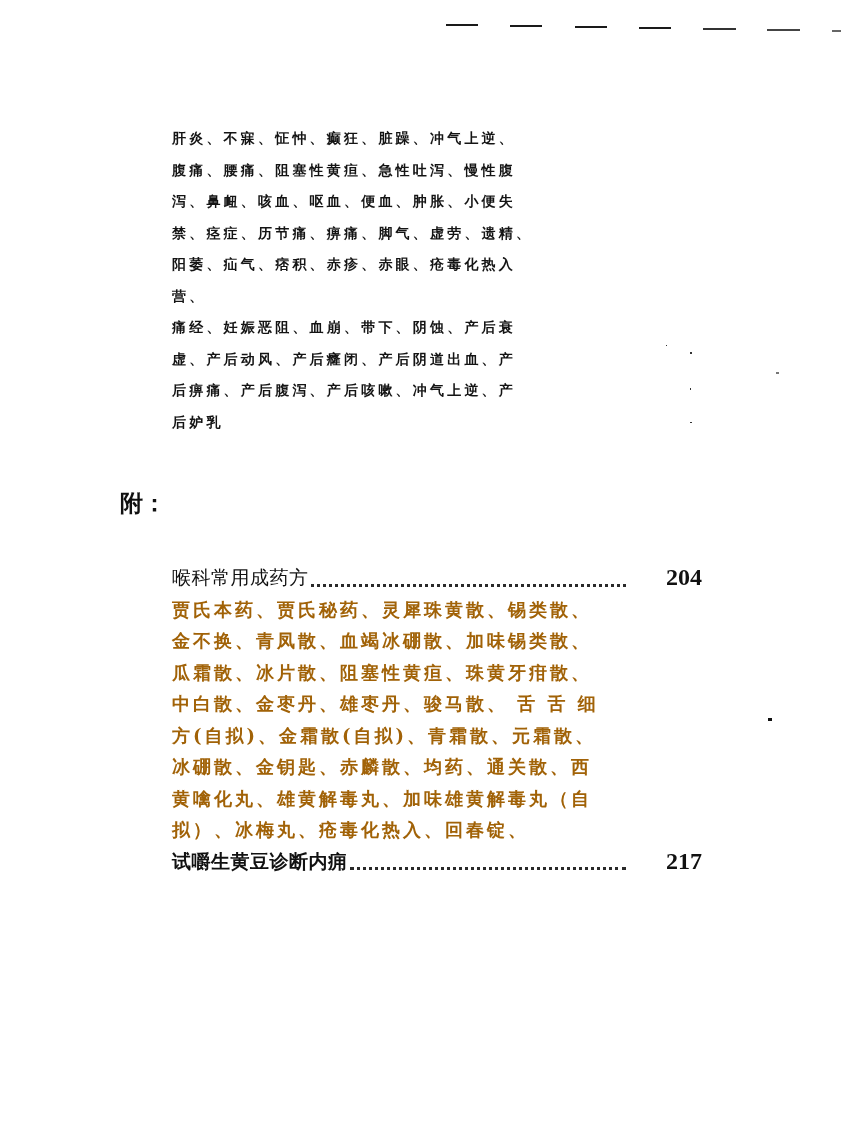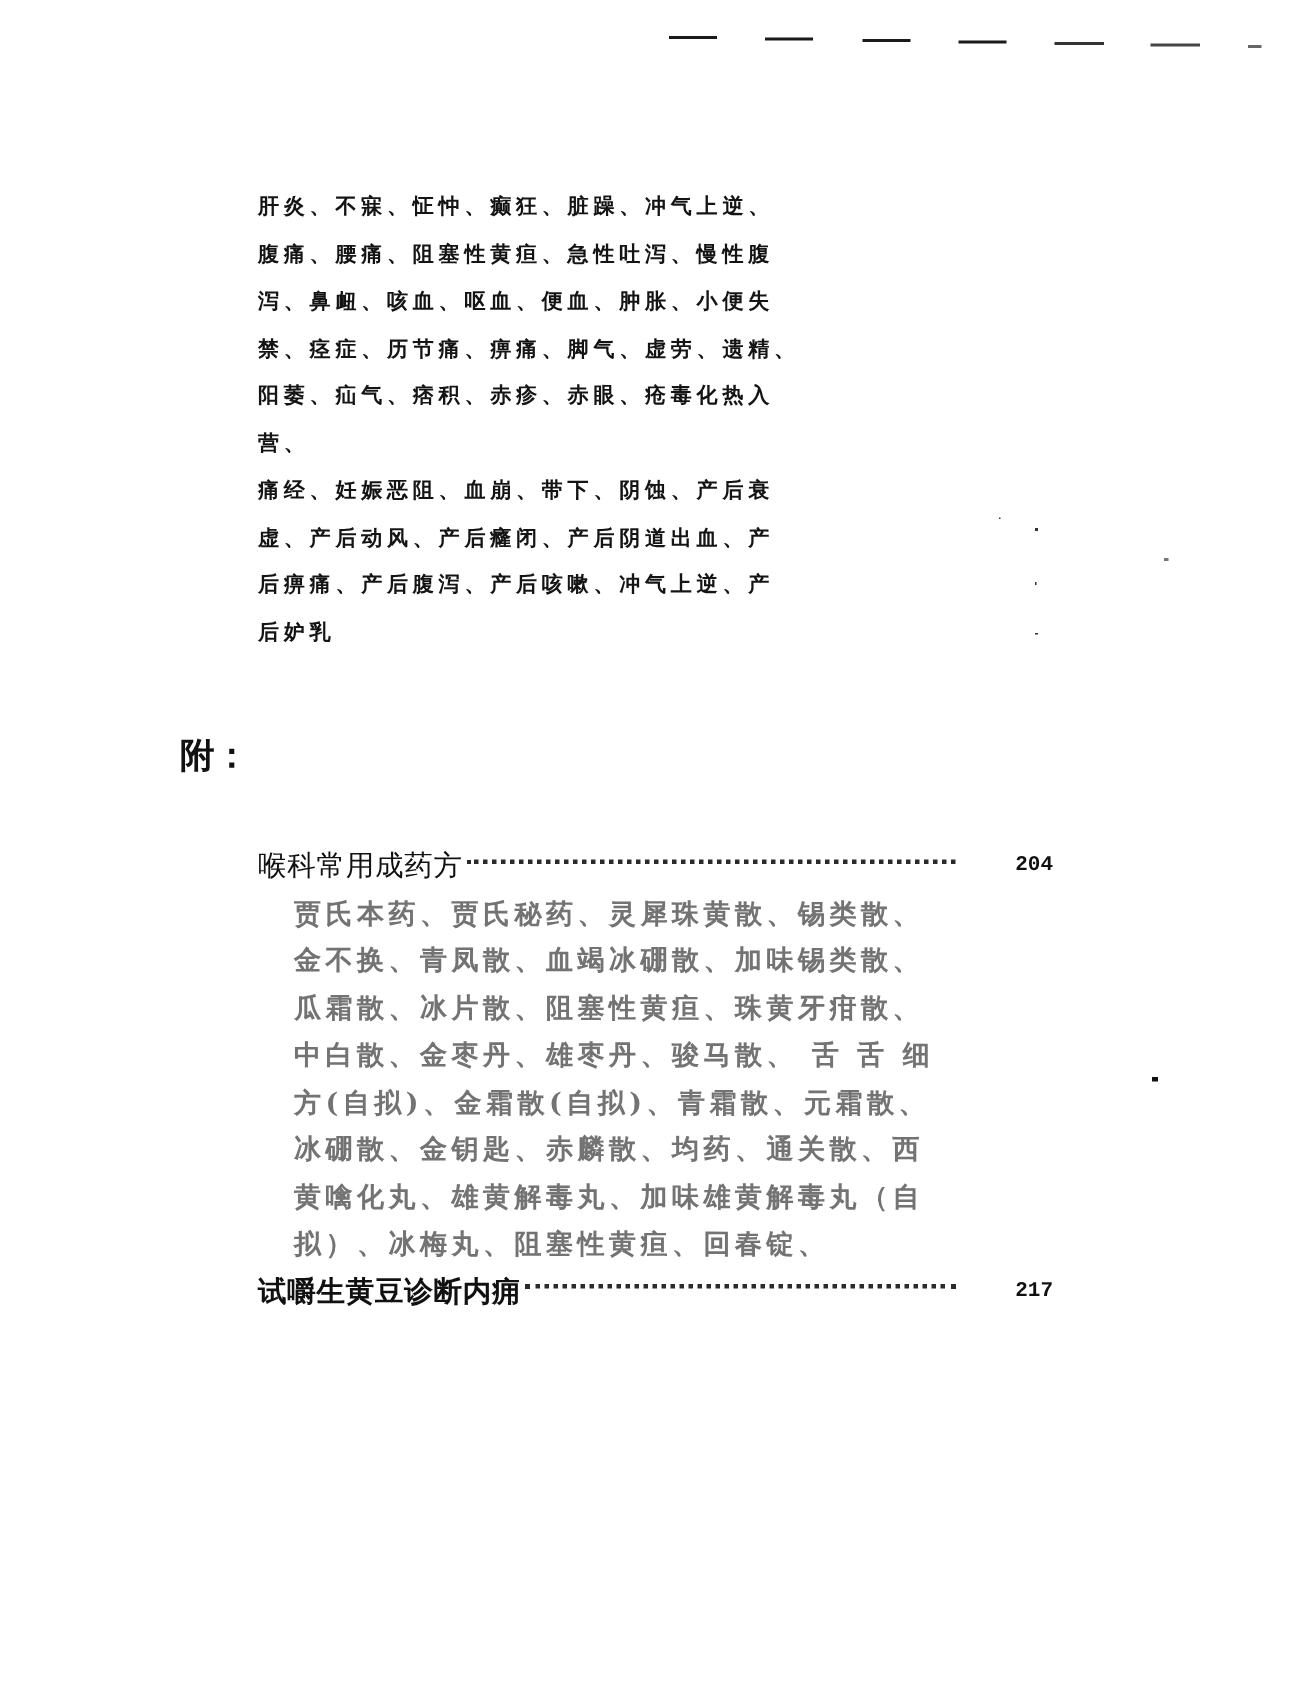--- a/index.html
+++ b/index.html
@@ -45,21 +45,21 @@
       position: absolute;
       left: 120px;
       top: 488px;
       font-size: 23px;
       font-weight: bold;
       font-family: "DejaVu Sans", "Liberation Sans", sans-serif;
       color: #111;
     }
     .toc-entry {
       display: flex;
-      align-items: center;
+      align-items: flex-end;
       width: 530px;
       font-size: 19px;
       line-height: 31.5px;
       height: 31.5px;
       white-space: nowrap;
       font-family: "DejaVu Sans", "Liberation Sans", sans-serif;
       color: #111;
     }
     .toc-title {
       letter-spacing: 0.5px;
@@ -67,33 +67,32 @@
     }
     .toc-leader {
       flex: 1 1 auto;
       border-bottom: 3px dotted #2a2a2a;
       margin: 0 8px 7px 2px;
       height: 0;
     }
     .toc-page {
       flex: 0 0 auto;
       font-weight: bold;
-      font-family: Liberation Mono, monospace;
-      font-size: 14px;
+      font-family: Liberation Serif, serif;
+      font-size: 24px;
       margin-left: 32px;
     }
     .sub-line {
       font-size: 18px;
       line-height: 31.5px;
       height: 31.5px;
       white-space: nowrap;
       letter-spacing: 3px;
       font-weight: bold;
-      color: #737373;
-      margin-left: 24px;
+      color: #a16207;
     }
     .speck {
       position: absolute;
       background: #333;
       width: 2px;
       height: 2px;
     }
   </style>
 </head>
 <body>
@@ -129,21 +128,21 @@
     <span class="toc-leader"></span>
     <span class="toc-page">204</span>
   </div>
   <div class="sub-line">贾氏本药、贾氏秘药、灵犀珠黄散、锡类散、</div>
   <div class="sub-line">金不换、青凤散、血竭冰硼散、加味锡类散、</div>
   <div class="sub-line">瓜霜散、冰片散、阻塞性黄疸、珠黄牙疳散、</div>
   <div class="sub-line">中白散、金枣丹、雄枣丹、骏马散、 舌 舌 细</div>
   <div class="sub-line">方(自拟)、金霜散(自拟)、青霜散、元霜散、</div>
   <div class="sub-line">冰硼散、金钥匙、赤麟散、均药、通关散、西</div>
   <div class="sub-line">黄噙化丸、雄黄解毒丸、加味雄黄解毒丸（自</div>
-  <div class="sub-line">拟）、冰梅丸、阻塞性黄疸、回春锭、</div>
+  <div class="sub-line">拟）、冰梅丸、疮毒化热入、回春锭、</div>
   <div class="toc-entry" style="font-weight:bold;">
     <span class="toc-title">试嚼生黄豆诊断内痈</span>
     <span class="toc-leader"></span>
     <span class="toc-page">217</span>
   </div>
 </div>
 
 <div class="speck" style="left:768px;top:718px;width:4px;height:3px;background:#111;"></div>
 <div class="speck" style="left:690px;top:352px;"></div>
 <div class="speck" style="left:666px;top:345px;width:1px;height:1px;"></div>

